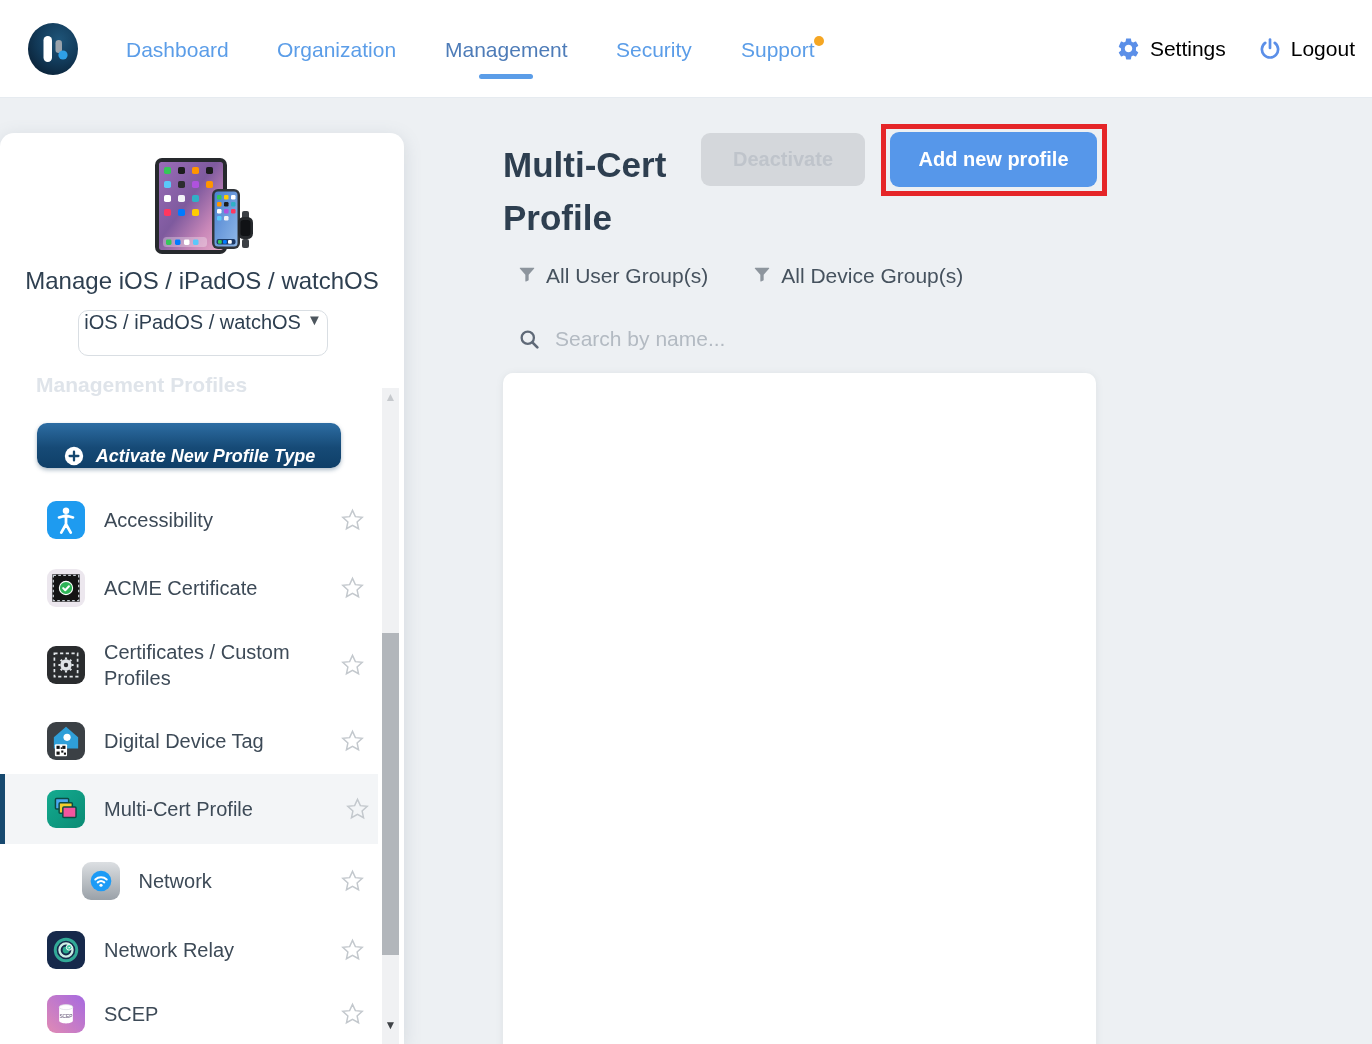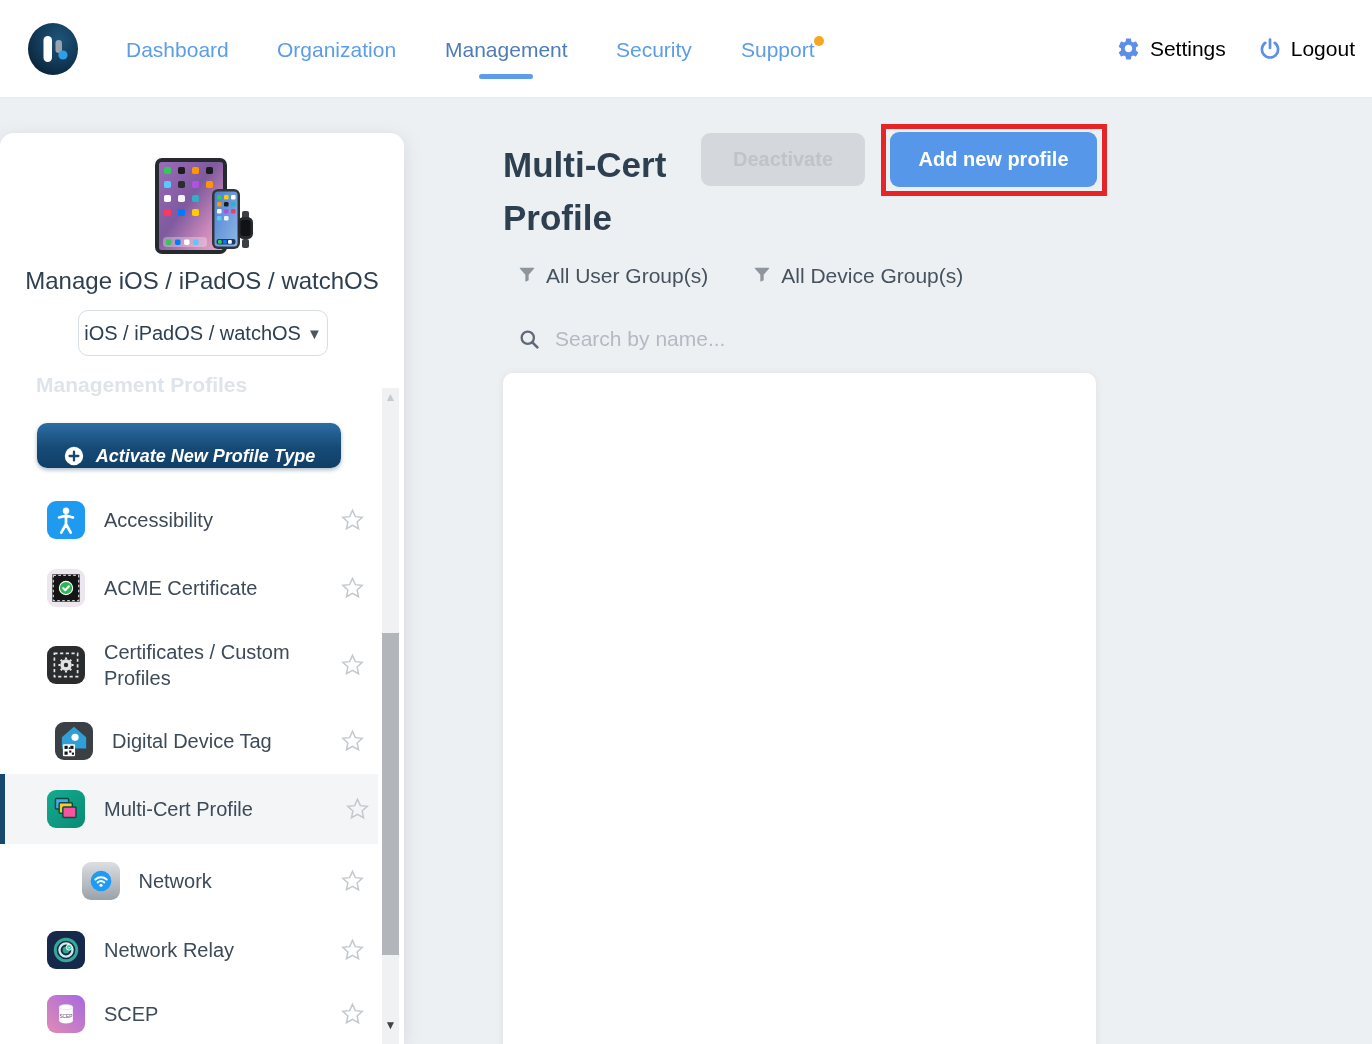--- a/index.html
+++ b/index.html
@@ -14,21 +14,21 @@
   .nav-underline{position:absolute;left:479px;top:74px;width:54px;height:5px;border-radius:3px;background:#5b9de8;}
   .support-dot{position:absolute;left:814px;top:36px;width:10px;height:10px;border-radius:50%;background:#f5a623;}
   .header-right{position:absolute;right:17px;top:0;height:97px;display:flex;align-items:center;gap:32px;}
   .hr-item{display:flex;align-items:center;gap:9px;cursor:pointer;}
   .hr-item span{font-size:21px;color:#000000;}
 
   
   .sidebar{position:absolute;left:0;top:133px;width:404px;height:911px;background:#ffffff;border-radius:14px 14px 0 0;box-shadow:0 4px 18px rgba(96,110,130,.18);z-index:2;}
   .device-art{position:absolute;left:150px;top:22px;width:116px;height:108px;}
   .manage-title{position:absolute;left:0;top:134px;width:404px;text-align:center;font-size:24px;color:#2e3f50;}
-  .os-dropdown{position:absolute;left:78px;top:177px;width:248px;height:44px;background:#fff;border:1px solid #d9dee3;border-radius:10px;display:flex;align-items:center;justify-content:center;gap:6px;cursor:pointer;}
+  .os-dropdown{position:absolute;left:78px;top:177px;width:248px;height:44px;background:#fff;border:1px solid #d9dee3;border-radius:10px;display:flex;justify-content:center;gap:6px;cursor:pointer;}
   .os-dropdown span{font-size:20px;color:#2e3f50;}
   .os-dropdown .caret{font-size:15px;color:#4d565e;}
   .section-heading{position:absolute;left:36px;top:240px;font-size:21px;font-weight:bold;color:#dfe4ea;}
   .activate-btn{position:absolute;left:37px;top:290px;width:304px;height:45px;border:none;border-radius:10px;background:linear-gradient(180deg,#2d6da3 0%,#164a76 55%,#0f3f68 100%);color:#fff;font-size:18px;font-weight:bold;display:flex;align-items:flex-end;justify-content:center;gap:11px;cursor:pointer;box-shadow:0 2px 4px rgba(20,60,95,.35);font-family:"Liberation Sans",sans-serif;font-style:italic;}
   .profile-row{position:absolute;left:0;width:373px;display:flex;align-items:center;cursor:pointer;}
   .profile-row .p-icon{margin-left:47px;width:38px;height:38px;flex:0 0 38px;}
   .profile-row .p-label{margin-left:19px;width:200px;font-size:20px;color:#3d4a57;line-height:1.3;}
   .profile-row .p-star{position:absolute;left:339px;top:50%;transform:translateY(-50%);width:27px;height:27px;cursor:pointer;}
   .profile-row.selected{background:#f3f5f7;border-left:5px solid #17496f;}
   .profile-row.selected .p-icon{margin-left:42px;}
@@ -219,21 +219,21 @@
         <rect x="6" y="6" width="24" height="24" fill="none" stroke="#c4cad0" stroke-width="1.2" stroke-dasharray="2.5 2.2"></rect>
         <circle cx="18" cy="18" r="6.3" fill="#2fb457" stroke="#ffffff" stroke-width="1"></circle>
         <path d="M15.3 18.1l2 2 3.5-3.8" stroke="#ffffff" stroke-width="1.9" fill="none" stroke-linecap="round" stroke-linejoin="round"></path>
       </svg>
       <span class="p-label">ACME Certificate</span>
       <svg class="p-star" viewBox="0 0 24 24">
           <path d="M12 3.4l2.55 5.6 6.1.65-4.55 4.12 1.27 6L12 16.7l-5.37 3.07 1.27-6L3.35 9.65l6.1-.65z" fill="none" stroke="#c3c8cd" stroke-width="1.3"></path>
         </svg>
     </div>
 
-    <div class="profile-row" style="top:575px;height:66px;padding-left:8px;">
+    <div class="profile-row" style="top:575px;height:66px;">
       <svg class="p-icon" viewBox="0 0 36 36">
         <rect width="36" height="36" rx="8.5" fill="#3b4045"></rect>
         <path d="M6.5 14.5L18 4.5l11.5 10v10.5h-23z" fill="#2f9fd8"></path>
         <circle cx="19" cy="14.5" r="3.4" fill="#ffffff"></circle>
         <rect x="7.5" y="21" width="11.5" height="11.5" rx="1" fill="#ffffff"></rect>
         <g fill="#141414">
           <rect x="9" y="22.5" width="3" height="3"></rect>
             <rect x="14.5" y="22.5" width="3" height="3"></rect>
           <rect x="9" y="28" width="3" height="3"></rect>
             <rect x="13.5" y="27" width="2" height="2"></rect>

